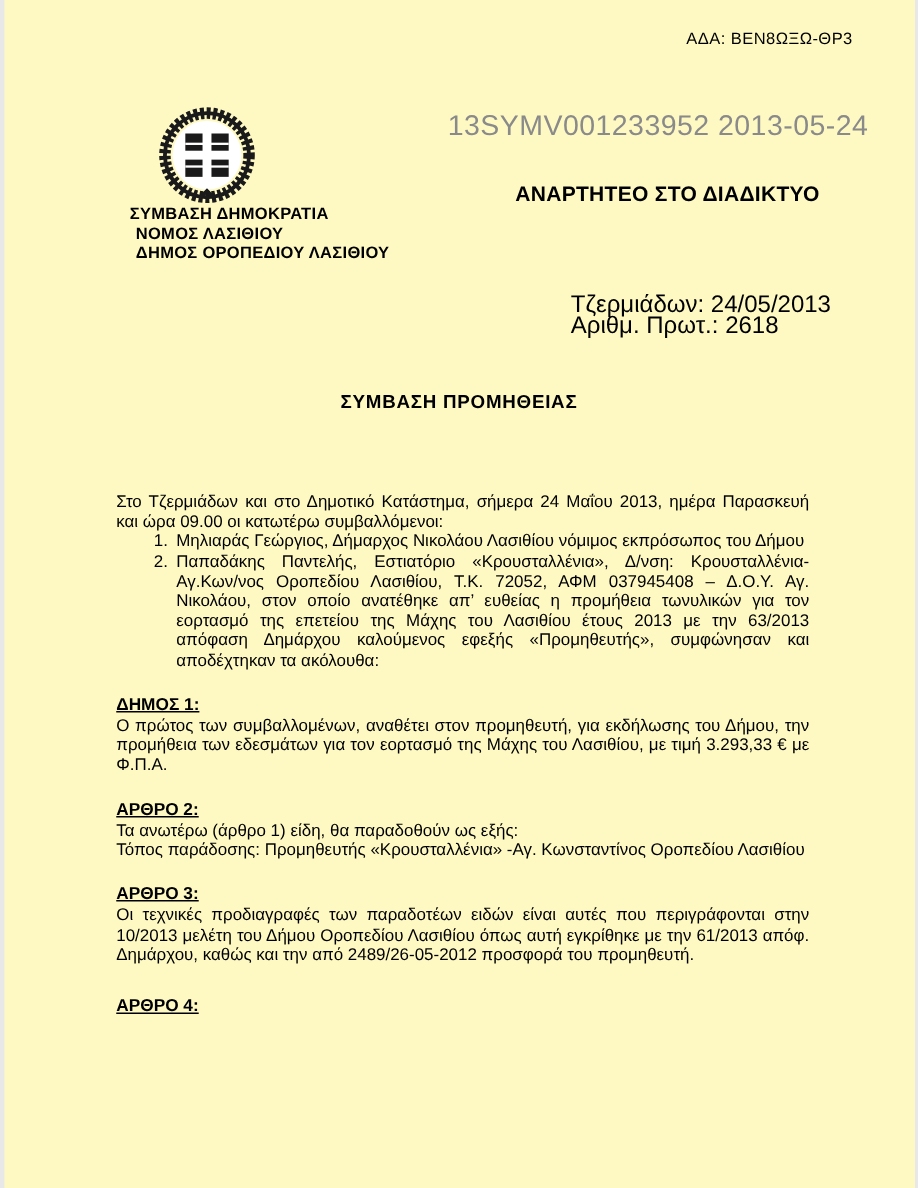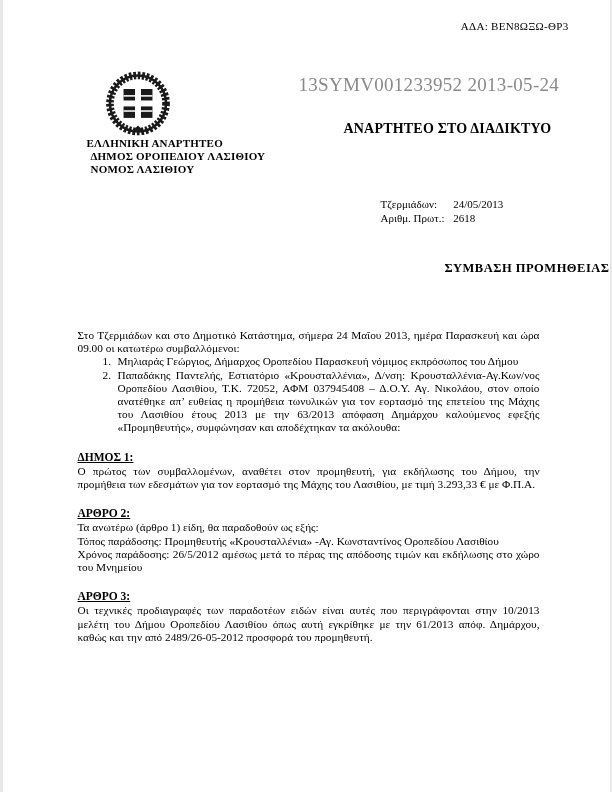--- a/index.html
+++ b/index.html
@@ -2,22 +2,22 @@
 <html><head>
 <meta charset="utf-8">
 <style>
   * { margin: 0; padding: 0; box-sizing: border-box; }
   html, body { background: #e8e8e8; }
   .page {
     position: relative;
     width: 607px;
     height: 792px;
     margin: 0 auto;
-    background: #ffffff;
-    font-family: Liberation Serif, serif;
+    background: #fef9c3;
+    font-family: Liberation Sans, sans-serif;
     color: #000000;
     overflow: hidden;
   }
   .ada-line {
     position: absolute;
     top: 20px;
     right: 41px;
     font-size: 11px;
     letter-spacing: 0.3px;
   }
@@ -53,30 +53,30 @@
     font-weight: bold;
     line-height: 13px;
     letter-spacing: 0.2px;
   }
   .authority-block .auth-line:nth-child(2),
   .authority-block .auth-line:nth-child(3) { padding-left: 4px; }
   .protocol-block {
     position: absolute;
     left: 378px;
     top: 197px;
-    font-size: 11px;
+    font-size: 16px;
     line-height: 14px;
   }
   .protocol-block .plabel { display: inline-block; min-width: 70px; }
   .doc-title {
     position: absolute;
     left: 0;
     top: 261px;
     width: 100%;
-    text-align: right;
+    text-align: center;
     font-size: 12.5px;
     font-weight: bold;
     letter-spacing: 0.5px;
   }
   .body-text {
     position: absolute;
     left: 75px;
     top: 329px;
     width: 462px;
     font-size: 11.3px;
@@ -117,23 +117,23 @@
 
       <path d="M34 72 L40 66 L46 72" fill="none" stroke="#1a1a1a" stroke-width="3"></path>
     </svg>
   </div>
 
   <div class="registry-code">13SYMV001233952 2013-05-24</div>
 
   <div class="posting-notice">ΑΝΑΡΤΗΤΕΟ ΣΤΟ ΔΙΑΔΙΚΤΥΟ</div>
 
   <div class="authority-block">
-    <div class="auth-line">ΕΛΛΗΝΙΚΗ ΑΝΑΡΤΗΤΕΟ</div>
+    <div class="auth-line">ΣΥΜΒΑΣΗ ΔΗΜΟΚΡΑΤΙΑ</div>
+    <div class="auth-line">ΝΟΜΟΣ ΛΑΣΙΘΙΟΥ</div>
     <div class="auth-line">ΔΗΜΟΣ ΟΡΟΠΕΔΙΟΥ ΛΑΣΙΘΙΟΥ</div>
-    <div class="auth-line">ΝΟΜΟΣ ΛΑΣΙΘΙΟΥ</div>
   </div>
 
   <div class="protocol-block">
     <div>
       <span class="plabel">Τζερμιάδων:</span>
       <span>24/05/2013</span>
     </div>
     <div>
       <span class="plabel">Αριθμ. Πρωτ.:</span>
       <span>2618</span>
@@ -141,40 +141,42 @@
   </div>
 
   <div class="doc-title">ΣΥΜΒΑΣΗ ΠΡΟΜΗΘΕΙΑΣ</div>
 
   <div class="body-text">
 
     <div class="intro">Στο Τζερμιάδων και στο Δημοτικό Κατάστημα, σήμερα 24 Μαΐου 2013, ημέρα Παρασκευή και ώρα 09.00 οι κατωτέρω συμβαλλόμενοι:</div>
 
     <div class="party-row">
       <span class="party-num">1.</span>
-      <span class="party-text">Μηλιαράς Γεώργιος,  Δήμαρχος Οροπεδίου Παρασκευή νόμιμος εκπρόσωπος του Δήμου</span>
+      <span class="party-text">Μηλιαράς Γεώργιος,  Δήμαρχος Νικολάου Λασιθίου νόμιμος εκπρόσωπος του Δήμου</span>
     </div>
     <div class="party-row">
       <span class="party-num">2.</span>
       <span class="party-text">Παπαδάκης Παντελής, Εστιατόριο «Κρουσταλλένια», Δ/νση: Κρουσταλλένια-Αγ.Κων/νος  Οροπεδίου Λασιθίου, Τ.Κ. 72052, ΑΦΜ 037945408 – Δ.Ο.Υ. Αγ. Νικολάου, στον οποίο ανατέθηκε απ’ ευθείας η προμήθεια τωνυλικών για τον εορτασμό της επετείου της Μάχης του Λασιθίου έτους 2013 με την 63/2013 απόφαση Δημάρχου καλούμενος εφεξής «Προμηθευτής», συμφώνησαν και αποδέχτηκαν τα ακόλουθα:</span>
     </div>
 
     <div class="article">
       <div class="article-heading">ΔΗΜΟΣ 1:</div>
       <div class="article-paragraph">Ο πρώτος των συμβαλλομένων, αναθέτει  στον προμηθευτή, για εκδήλωσης του Δήμου, την προμήθεια των εδεσμάτων για τον εορτασμό της Μάχης του Λασιθίου, με τιμή 3.293,33 € με Φ.Π.Α.</div>
     </div>
 
     <div class="article">
       <div class="article-heading">ΑΡΘΡΟ 2:</div>
       <div class="article-paragraph">Τα ανωτέρω (άρθρο 1) είδη, θα παραδοθούν ως εξής:</div>
       <div class="article-paragraph">Τόπος παράδοσης: Προμηθευτής «Κρουσταλλένια» -Αγ. Κωνσταντίνος Οροπεδίου Λασιθίου</div>
-      <div class="article-paragraph">Χρόνος παράδοσης: 26/5/2012 αμέσως μετά το πέρας της απόδοσης τιμών και εκδήλωσης στο χώρο του Μνημείου</div>
     </div>
 
     <div class="article">
       <div class="article-heading">ΑΡΘΡΟ 3:</div>
       <div class="article-paragraph">Οι τεχνικές προδιαγραφές των παραδοτέων ειδών είναι αυτές που περιγράφονται στην 10/2013 μελέτη του Δήμου Οροπεδίου Λασιθίου όπως αυτή εγκρίθηκε με την 61/2013 απόφ. Δημάρχου, καθώς και την από 2489/26-05-2012 προσφορά του προμηθευτή.</div>
     </div>
 
+    <div class="article last">
+      <div class="article-heading">ΑΡΘΡΟ 4:</div>
+    </div>
 
   </div>
 
 </div>
 
 </body></html>

